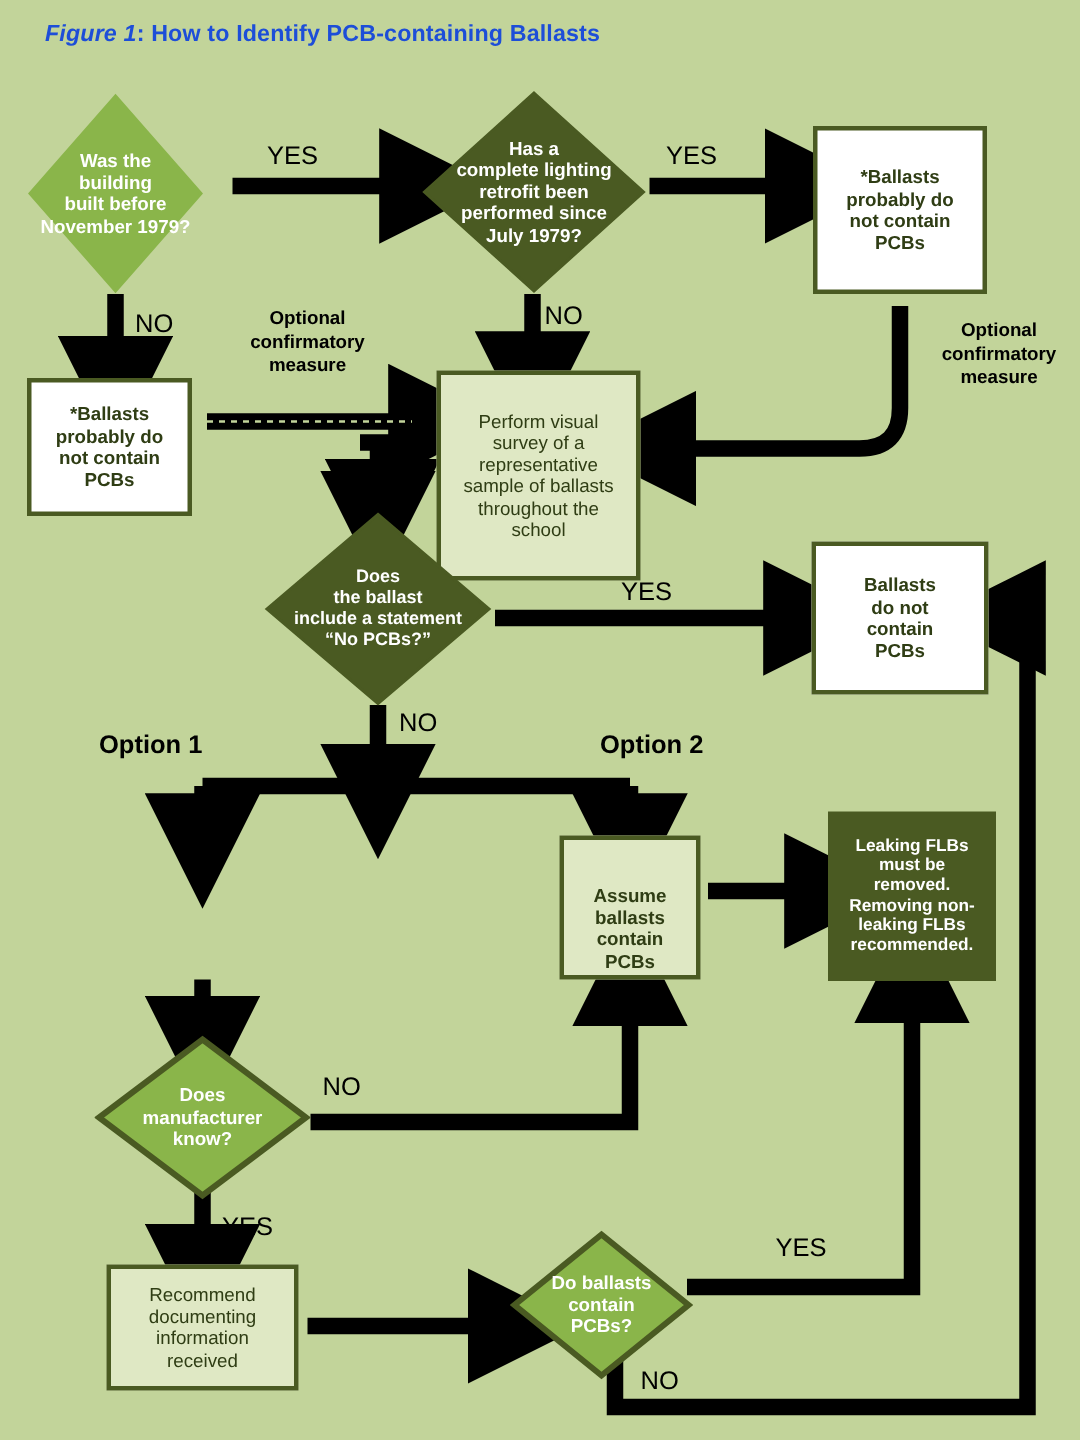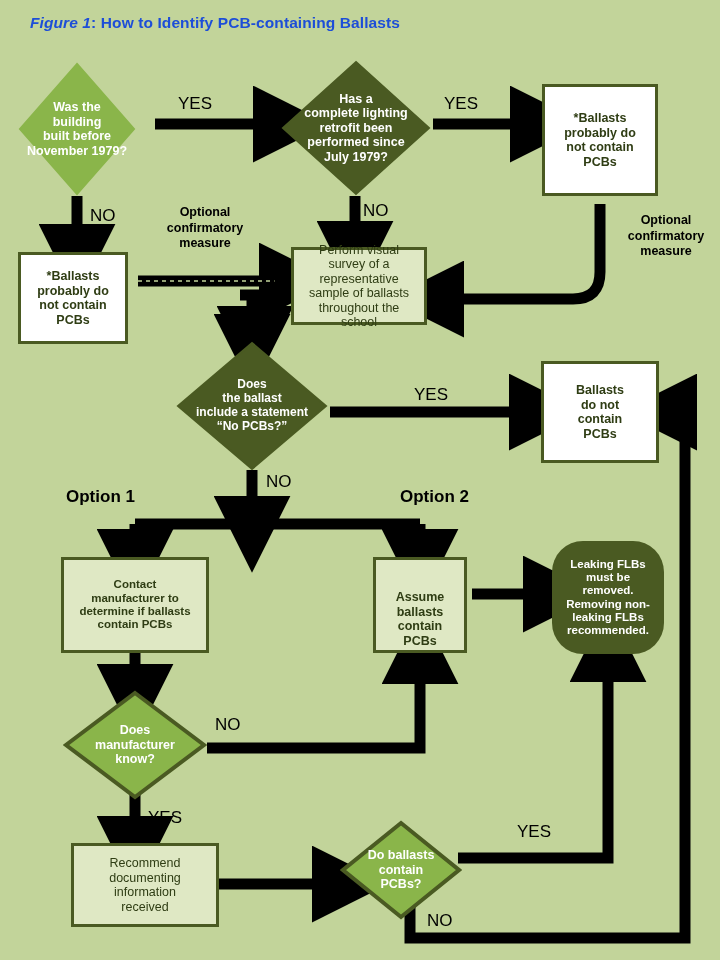--- a/index.html
+++ b/index.html
@@ -156,21 +156,21 @@
 PCBs</div>
   </div>
 
   <div class="node box-white" style="left:18px;top:252px;width:110px;height:92px;">
     <div class="txt">*Ballasts
 probably do
 not contain
 PCBs</div>
   </div>
 
-  <div class="node box-light" style="left:291px;top:247px;width:136px;height:78px;">
+  <div class="node box-light" style="left:291px;top:247px;width:136px;height:140px;">
     <div class="txt">Perform visual
 survey of a
 representative
 sample of ballasts
 throughout the
 school</div>
   </div>
 
   <div class="dia wide" style="left:176px;top:341px;width:152px;height:130px;">
     <svg class="shape" viewBox="0 0 152 130">
@@ -182,53 +182,47 @@
 “No PCBs?”</div>
   </div>
 
   <div class="node box-white" style="left:541px;top:361px;width:118px;height:102px;">
     <div class="txt">Ballasts
 do not
 contain
 PCBs</div>
   </div>
 
-  <div class="node box-lightb" style="left:61px;top:557px;width:148px;height:96px;">
-    <div class="txt" style="font-size:11.5px;">Contact
-manufacturer to
-determine if ballasts
-contain PCBs</div>
-  </div>
 
   <div class="node box-lightb" style="left:373px;top:557px;width:94px;height:96px;align-items:flex-end;">
     <div class="txt">Assume
 ballasts
 contain
 PCBs</div>
   </div>
 
-  <div class="node box-dark" style="left:552px;top:541px;width:112px;height:113px;border-radius:31px;">
+  <div class="node box-dark" style="left:552px;top:541px;width:112px;height:113px;">
     <div class="txt" style="font-size:11.5px;">Leaking FLBs
 must be
 removed.
 Removing non-
 leaking FLBs
 recommended.</div>
   </div>
 
   <div class="dia" style="left:63px;top:690px;width:144px;height:110px;">
     <svg class="shape" viewBox="0 0 144 110">
       <polygon points="72,3 141,55 72,107 3,55" fill="#8ab54a" stroke="#4a5a22" stroke-width="4"></polygon>
     </svg>
     <div class="txt">Does
 manufacturer
 know?</div>
   </div>
 
-  <div class="node box-light" style="left:71px;top:843px;width:148px;height:84px;">
+  <div class="node box-light" style="left:71px;top:843px;width:128px;height:84px;">
     <div class="txt">Recommend
 documenting
 information
 received</div>
   </div>
 
   <div class="dia" style="left:340px;top:820px;width:122px;height:100px;">
     <svg class="shape" viewBox="0 0 122 100">
       <polygon points="61,3 119,50 61,97 3,50" fill="#8ab54a" stroke="#4a5a22" stroke-width="4"></polygon>
     </svg>

